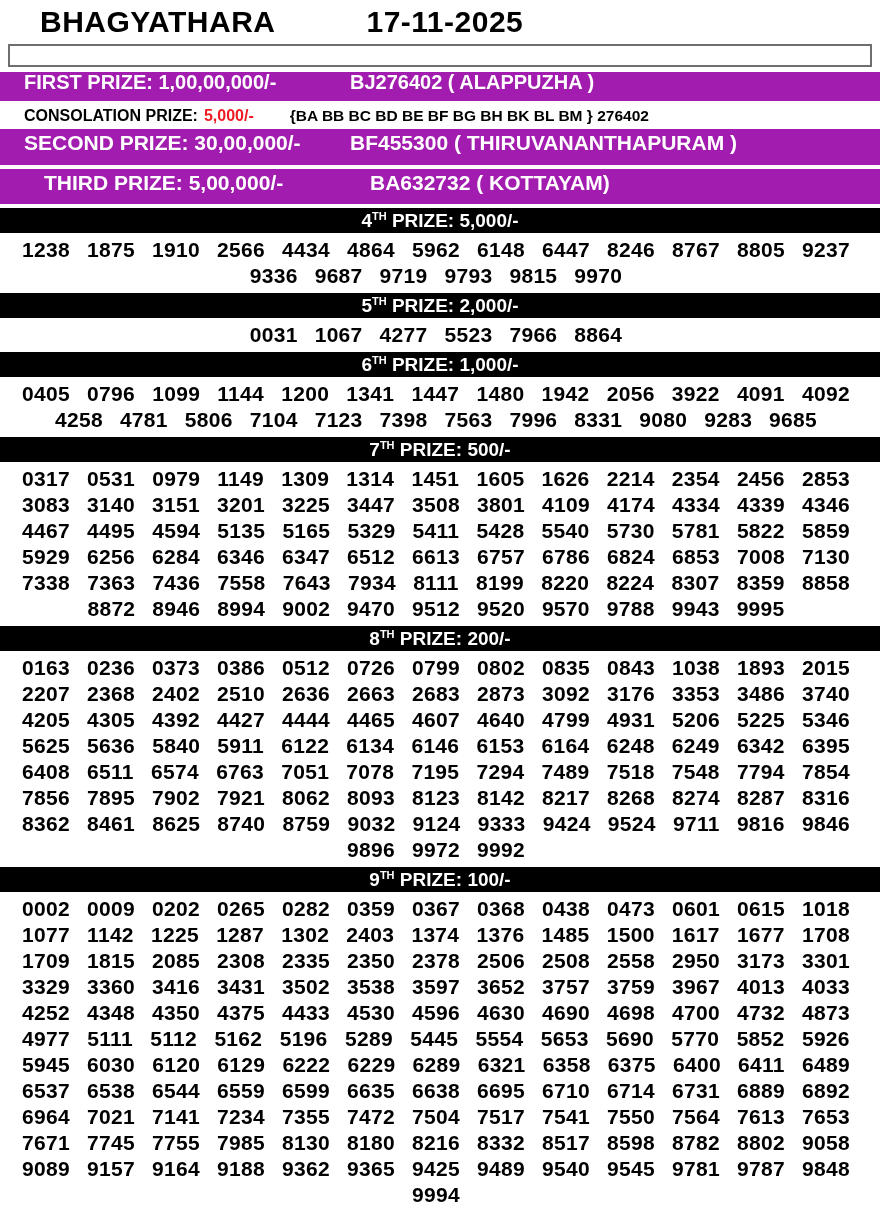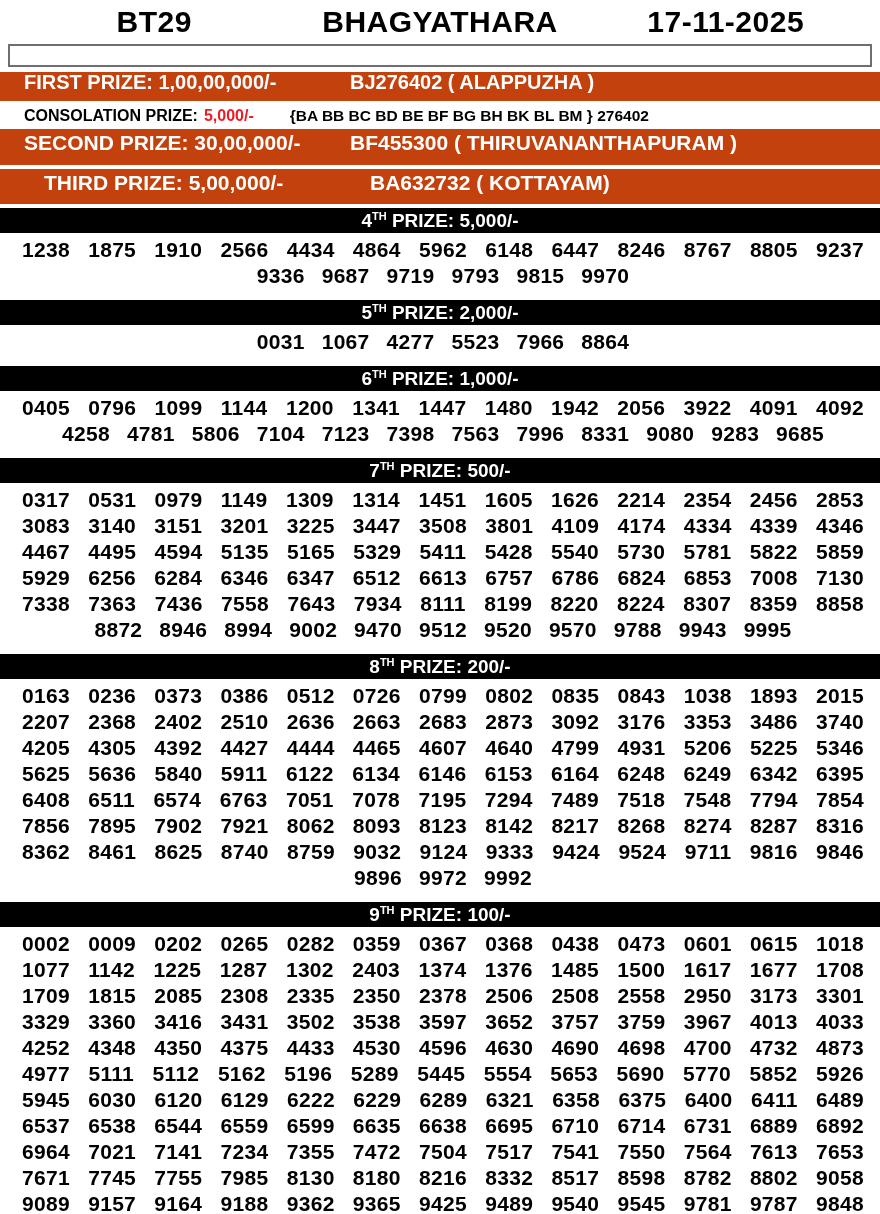--- a/index.html
+++ b/index.html
@@ -31,21 +31,21 @@
   
   .blank-banner {
     margin: 3px 8px 5px 8px;
     height: 23px;
     border: 2px solid #6e6e6e;
     background: #ffffff;
   }
 
   
   .bar {
-    background: #c2410c;
+    background: #a21caf;
     color: #fff;
     display: flex;
     align-items: center;
     padding: 0 0 8px 24px;
     margin-bottom: 4px;
   }
   .bar .lbl { font-weight: bold; white-space: nowrap; }
   .bar .win { font-weight: bold; white-space: nowrap; }
   .bar-first  { height: 29px; font-size: 20px; }
   .bar-second { height: 36px; font-size: 21px; }
@@ -76,21 +76,21 @@
     justify-content: center;
     font-size: 19px;
     font-weight: bold;
     margin-bottom: 2px;
   }
   .sec-head sup {
     font-size: 11px;
     vertical-align: super;
     line-height: 0;
   }
-  .sec-body { padding: 2px 16px 3px 22px; margin-bottom: 8px; }
+  .sec-body { padding: 2px 30px 3px 22px; margin-bottom: 1px; }
   .num-row {
     display: flex;
     justify-content: space-between;
     line-height: 26px;
   }
   .num-row.center {
     justify-content: center;
     gap: 17px;
   }
   .num {
@@ -99,21 +99,20 @@
     letter-spacing: 0.3px;
     white-space: nowrap;
   }
 </style>
 </head>
 <body>
 
 <div class="sheet">
 
   <div class="hdr">
-    <span>BT29</span>
     <span>BHAGYATHARA</span>
     <span>17-11-2025</span>
   </div>
 
   <div class="blank-banner"></div>
 
   <div class="bar bar-first">
     <span class="lbl">FIRST PRIZE: 1,00,00,000/-</span>
     <span class="win">BJ276402 ( ALAPPUZHA )</span>
   </div>

